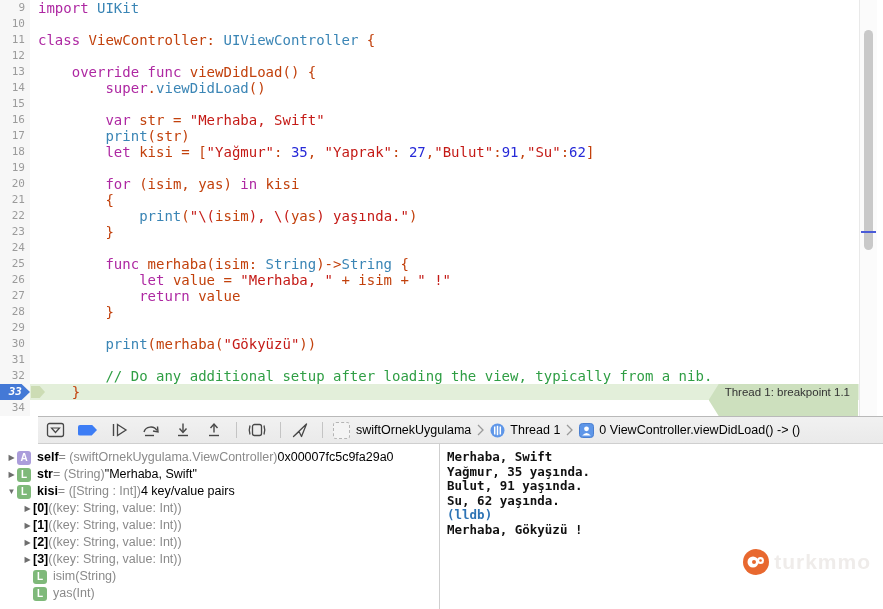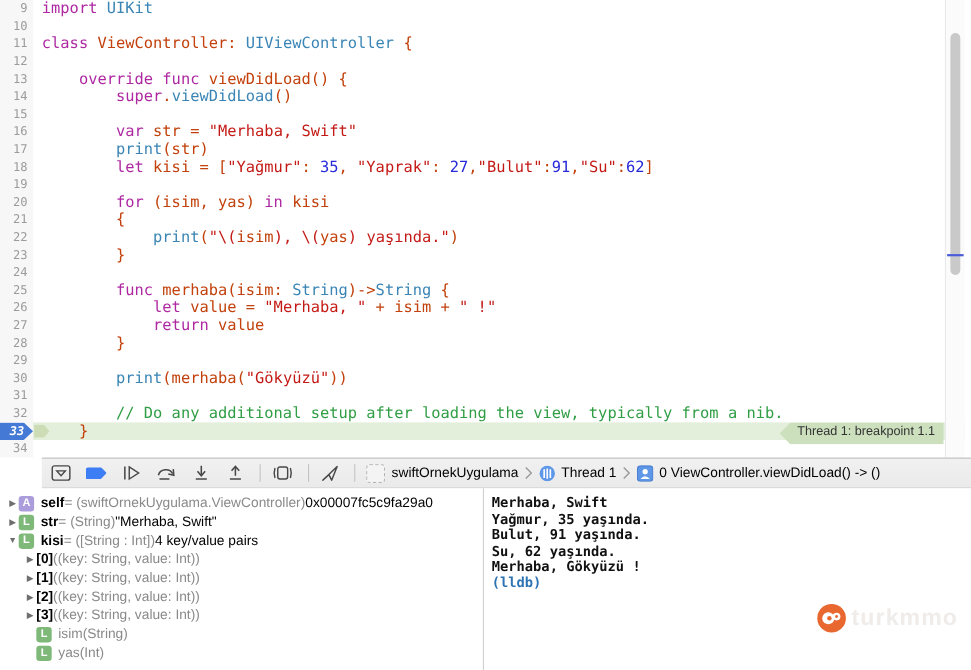--- a/index.html
+++ b/index.html
@@ -18,21 +18,21 @@
     font-family:"DejaVu Sans Mono",monospace;font-size:14px;color:#000;padding-left:8px;}
   .code-line.hl{background:var(--row-highlight);}
   .tok-k{color:var(--keyword);}
   .tok-t{color:var(--type);}
   .tok-s{color:var(--string);}
   .tok-n{color:var(--number);}
   .tok-c{color:var(--comment);margin-top:25px;}
   .tok-d{color:#c2410c;}
   .ptr{position:absolute;left:1px;top:2px;width:14px;height:12px;background:#ccdcb4;
     clip-path:polygon(0 0,62% 0,100% 50%,62% 100%,0 100%);}
-  .bp-badge{position:absolute;right:19px;top:0;height:20px;line-height:16px;
+  .bp-badge{position:absolute;right:19px;top:0;height:32px;line-height:16px;
     background:var(--badge-green);color:#333;font-family:"Liberation Sans",sans-serif;
     font-size:11.5px;padding:0 8px 0 16px;white-space:nowrap;
     clip-path:polygon(10px 0,100% 0,100% 100%,10px 100%,0 50%);}
   .vscroll{position:absolute;right:0;top:0;width:17px;height:416px;background:#fbfbfb;
     border-left:1px solid #e9e9e9;}
   .vthumb{position:absolute;left:4px;top:30px;width:9px;height:220px;border-radius:5px;background:#c9c9c9;}
   .vmark{position:absolute;left:1px;right:1px;top:231px;height:2px;background:#4a5bd8;}
 
   
   .debug-bar{position:absolute;left:0;top:416px;width:883px;height:28px;box-sizing:border-box;
@@ -277,22 +277,22 @@
           <div class="vbadge L">L</div>
           <span class="vname muted">yas</span>
           <span class="vtype"> (Int)</span>
         </div>
       </div>
     <div class="console">
       <div class="cline">Merhaba, Swift</div>
         <div class="cline">Yağmur, 35 yaşında.</div>
         <div class="cline">Bulut, 91 yaşında.</div>
         <div class="cline">Su, 62 yaşında.</div>
+        <div class="cline lldb">(lldb)</div>
         <div class="cline">Merhaba, Gökyüzü !</div>
-        <div class="cline lldb">(lldb)</div>
         <div class="watermark">
         <svg width="28" height="28">
           <circle cx="14" cy="14" r="13" fill="#E8682F"></circle>
           <circle cx="11" cy="14" r="5.5" fill="#fff"></circle>
           <circle cx="18.5" cy="12.5" r="3.5" fill="#fff"></circle>
           <circle cx="12" cy="14" r="2" fill="#E8682F"></circle>
           <circle cx="18.5" cy="12.5" r="1.3" fill="#E8682F"></circle>
         </svg>
         <span class="wm-text">turkmmo</span>
       </div>

